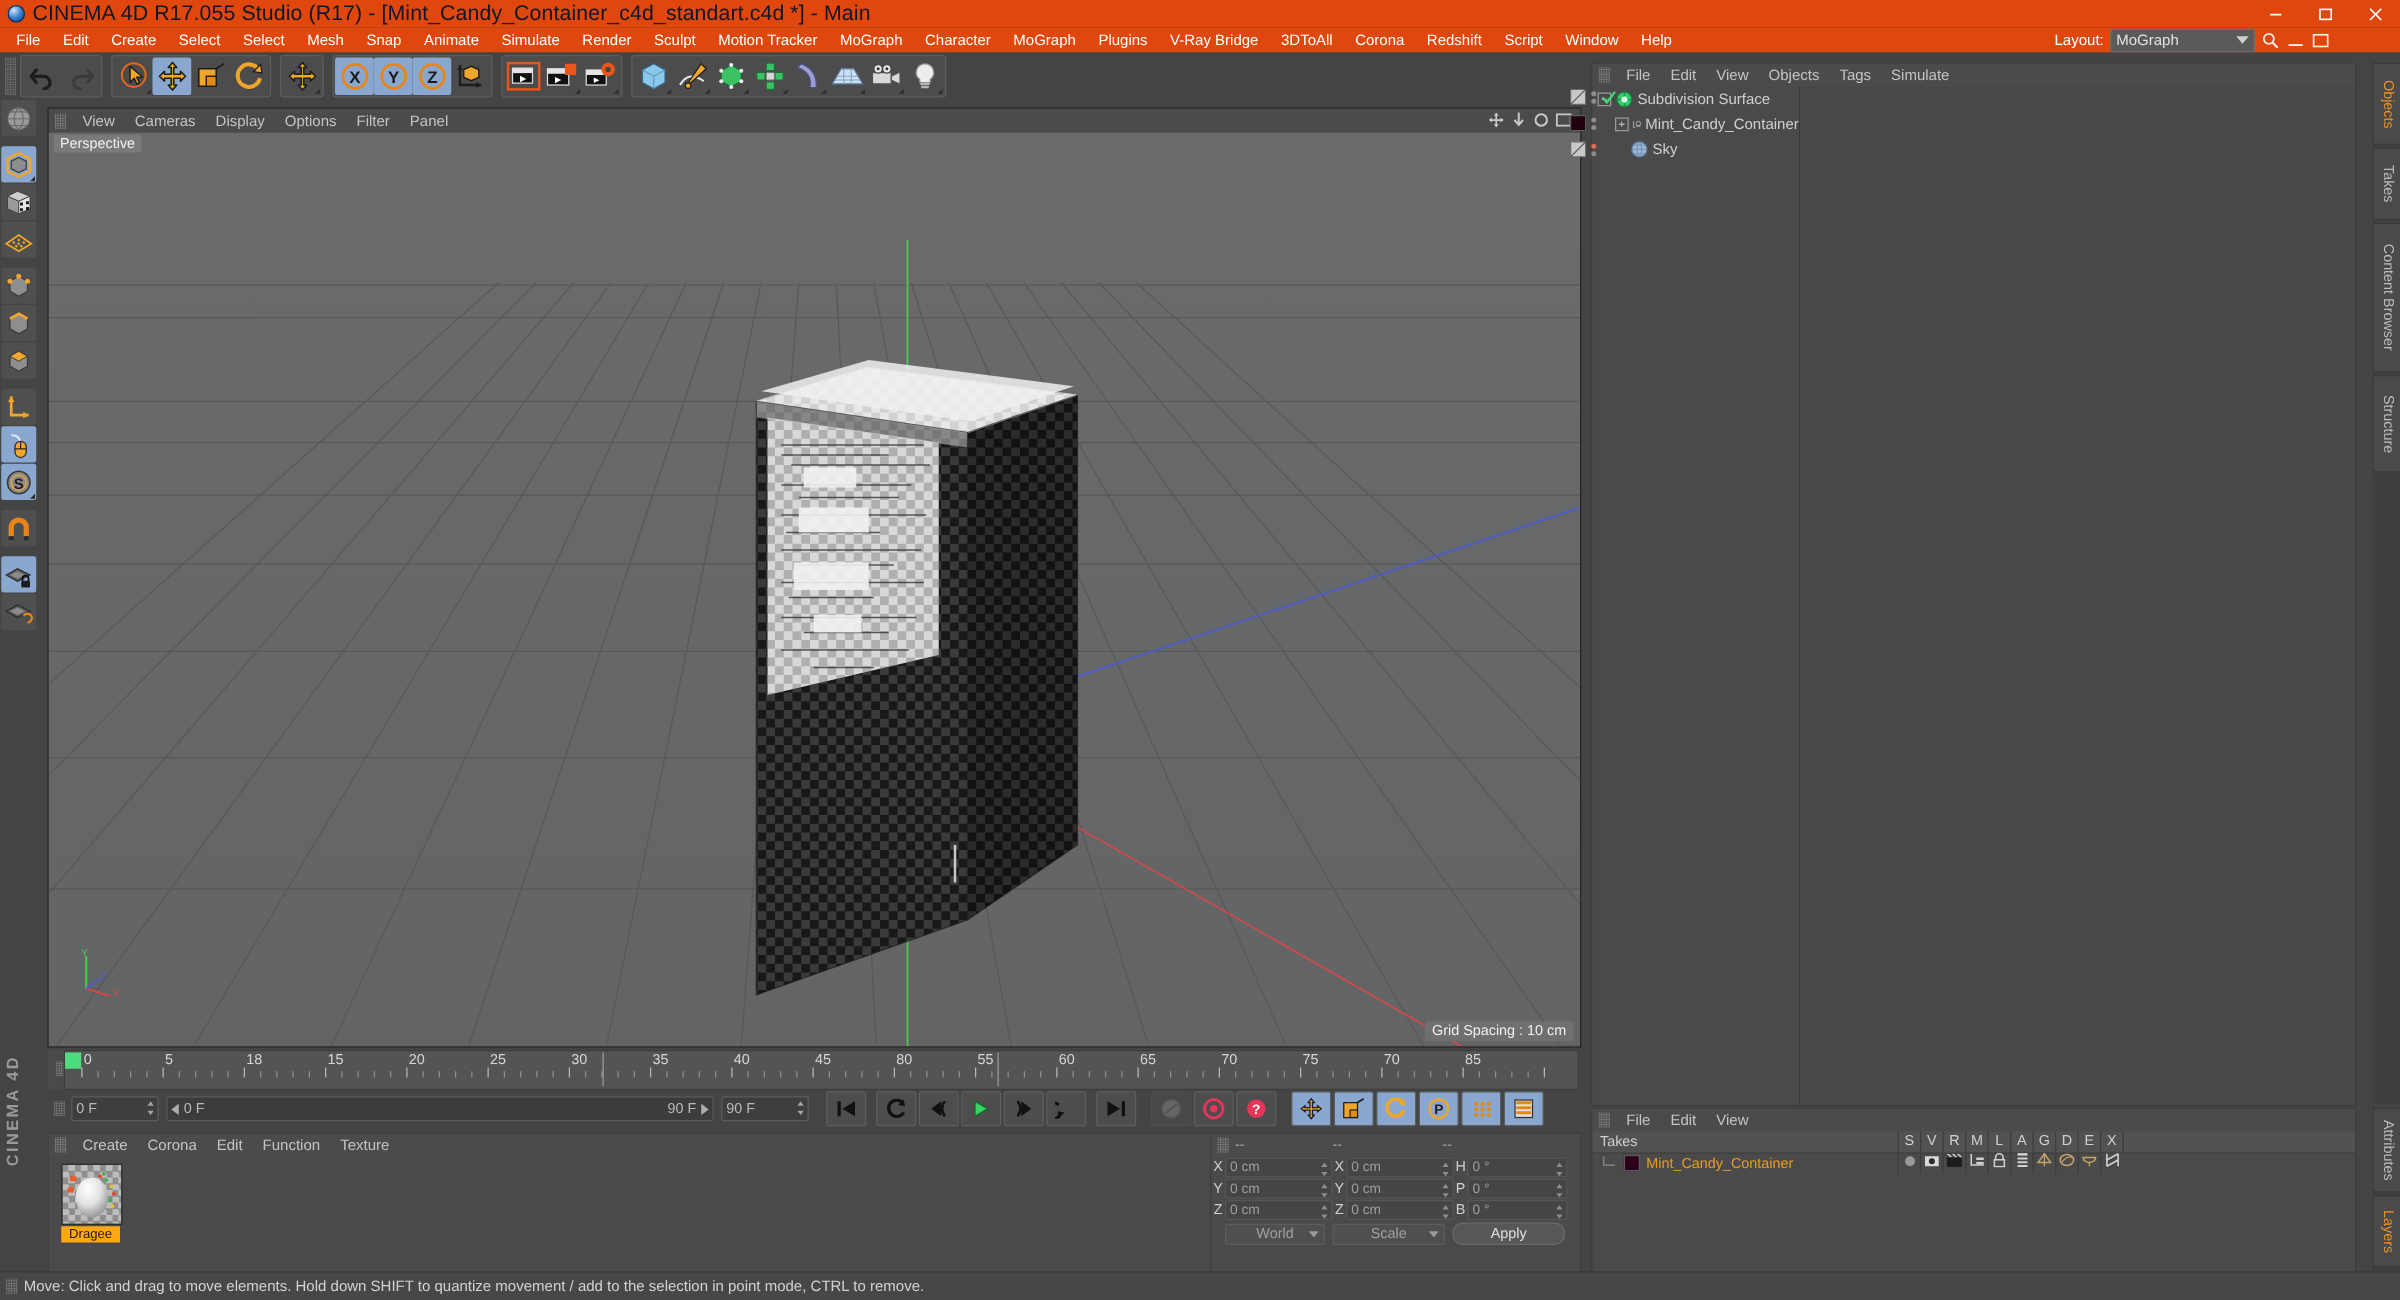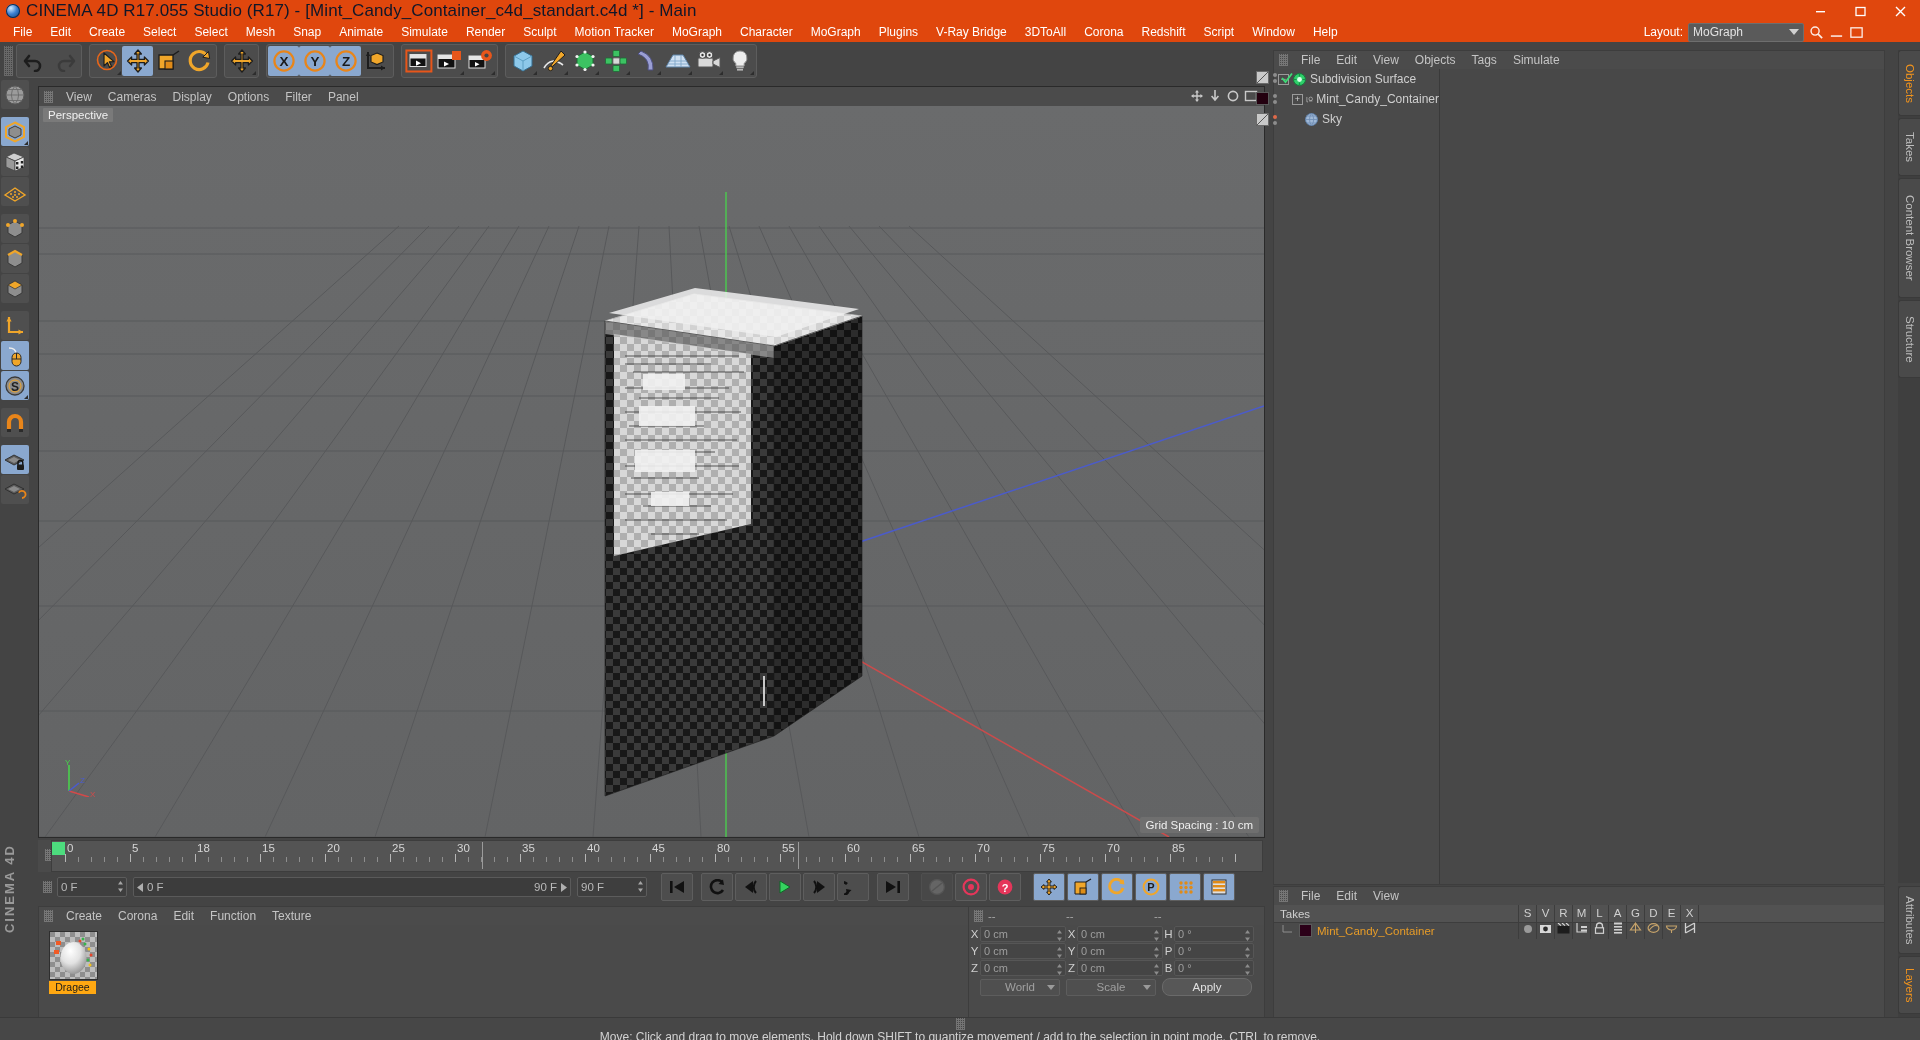--- a/index.html
+++ b/index.html
@@ -159,21 +159,21 @@
   
   .vtabs{position:absolute;right:0;width:22px;background:#3f3f3f;}
   .vtab{width:22px;background:#4a4a4a;border:1px solid #3a3a3a;border-right:none;
         border-radius:3px 0 0 3px;margin-bottom:2px;display:flex;align-items:center;
         justify-content:center;}
   .vtab span{writing-mode:vertical-rl;font-size:11.5px;color:#bdbdbd;padding:6px 0;white-space:nowrap;}
   .vtab.act span{color:#f0931e;}
 
   
   .statusbar{position:absolute;left:0;bottom:0;width:1920px;height:22px;background:#474747;
-             display:flex;align-items:center;border-top:1px solid #3a3a3a;flex-direction:column;}
+             display:flex;align-items:center;border-top:1px solid #3a3a3a;}
   .statusbar .txt{font-size:12px;color:#d2d2d2;}
 </style>
 </head>
 <body>
 
 <div class="app">
 
   <div class="titlebar">
     <div class="tb-logo"></div>
     <div class="tb-title">CINEMA 4D R17.055 Studio (R17) - [Mint_Candy_Container_c4d_standart.c4d *] - Main</div>

